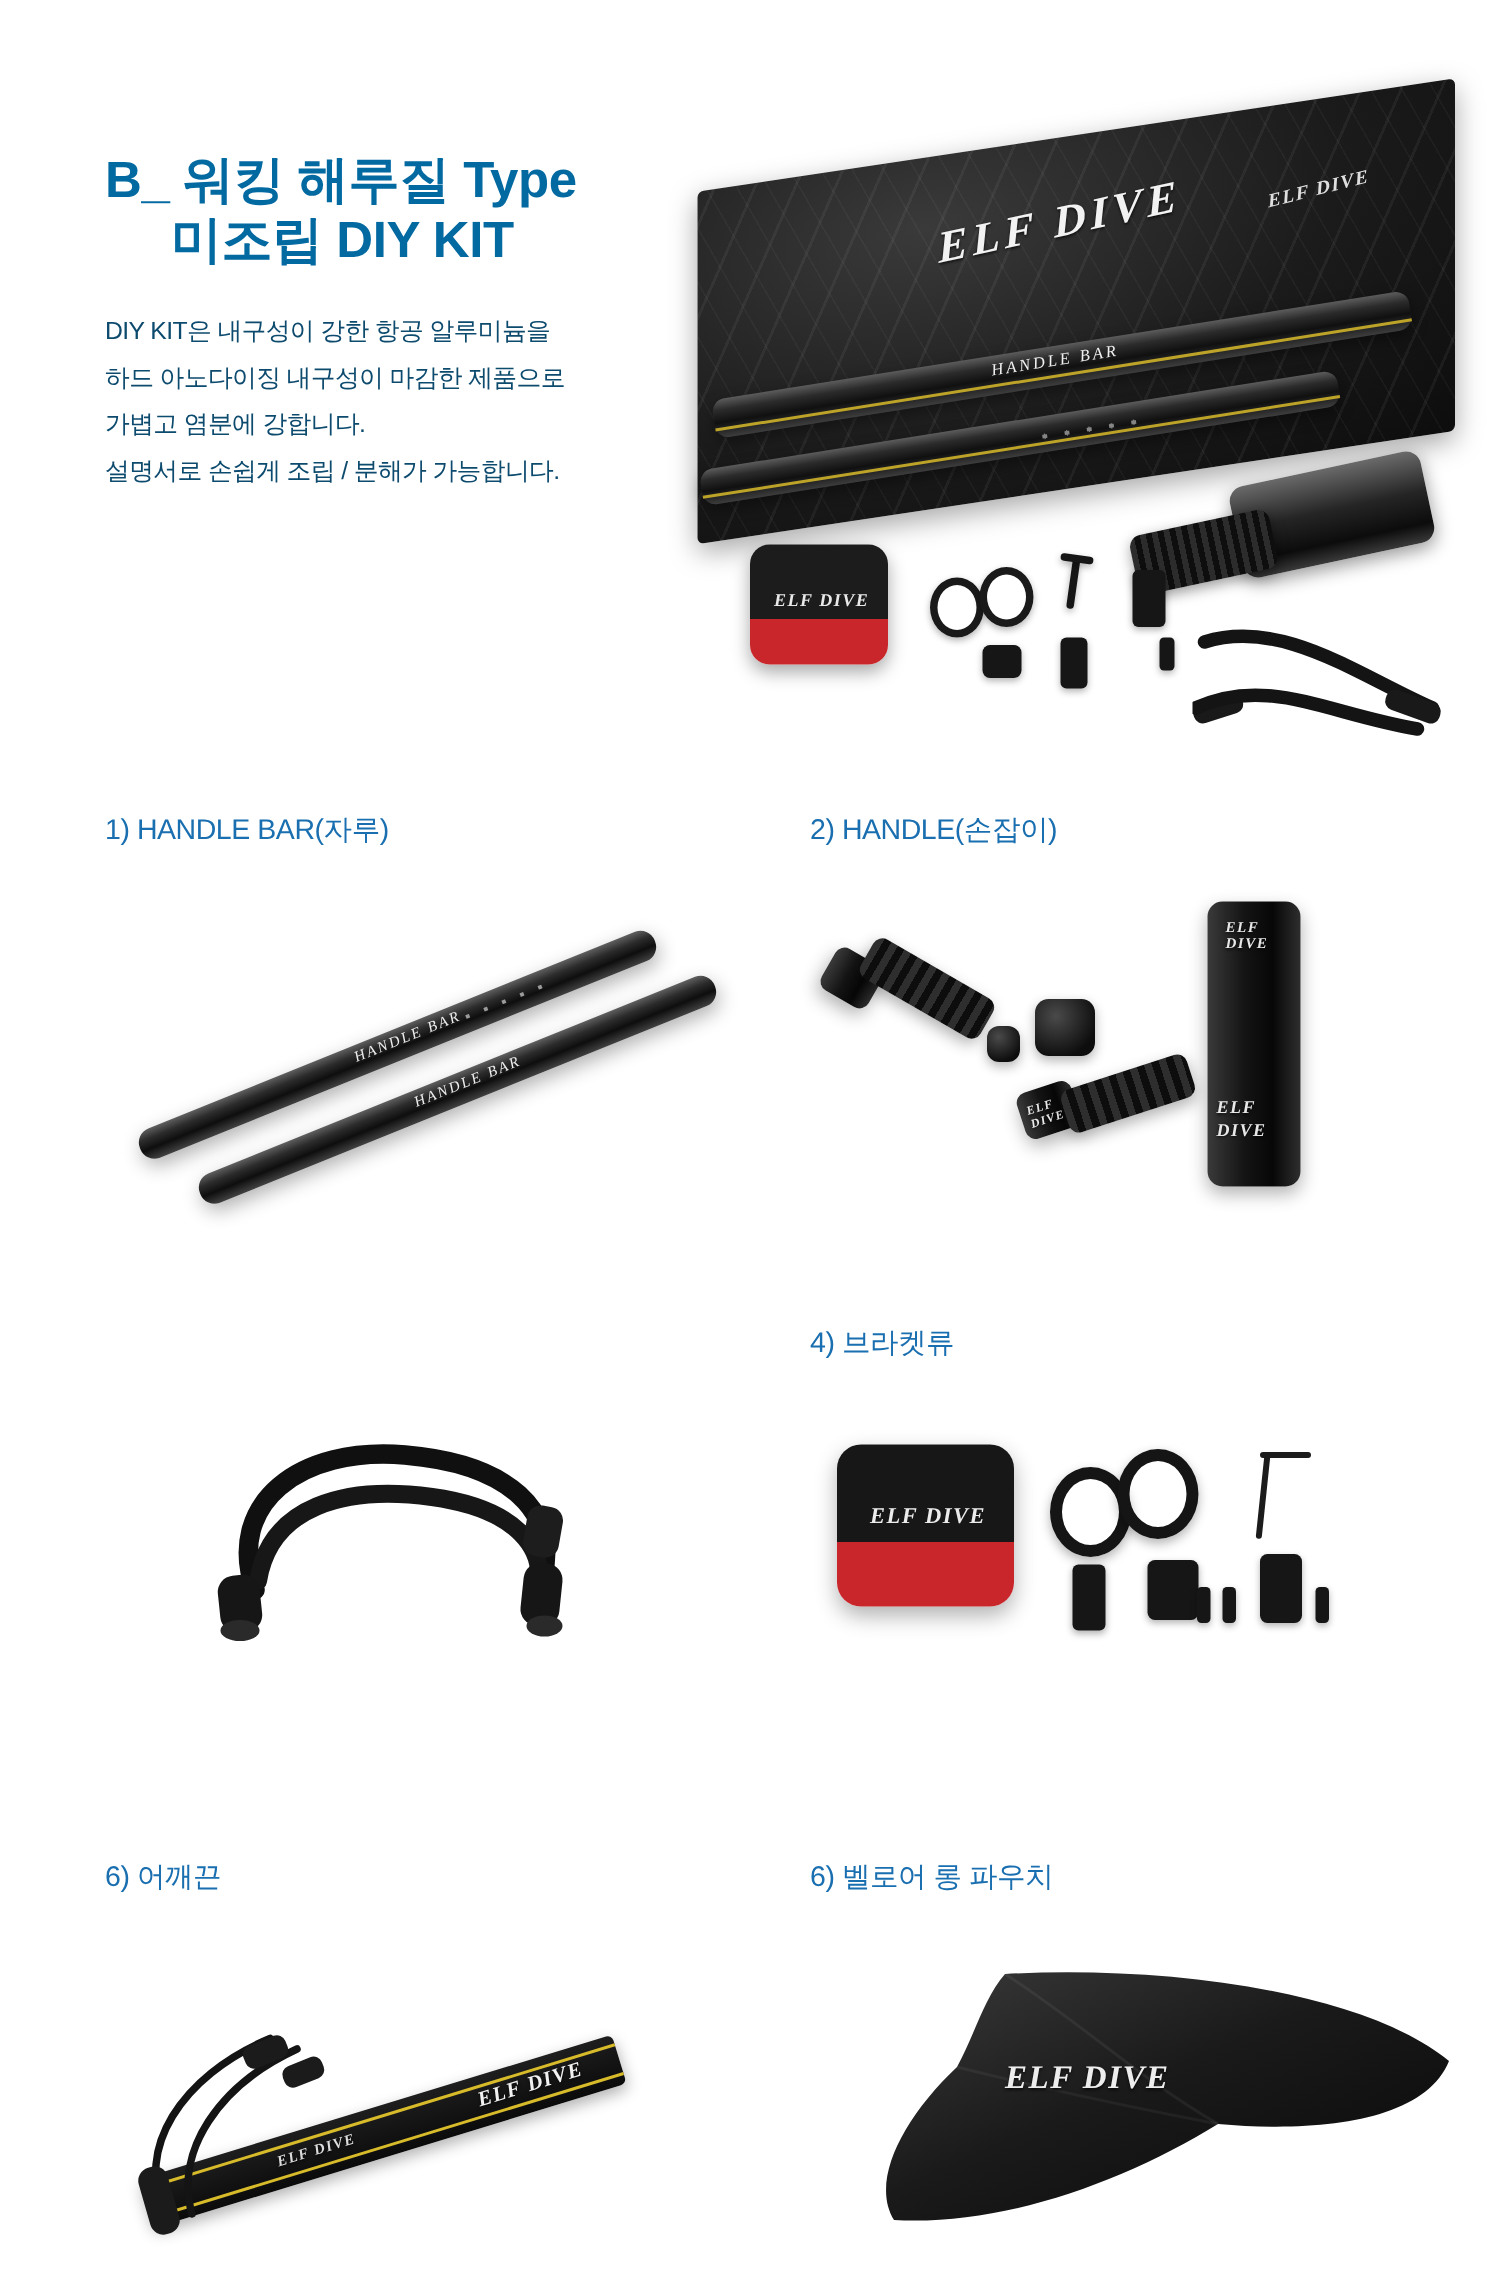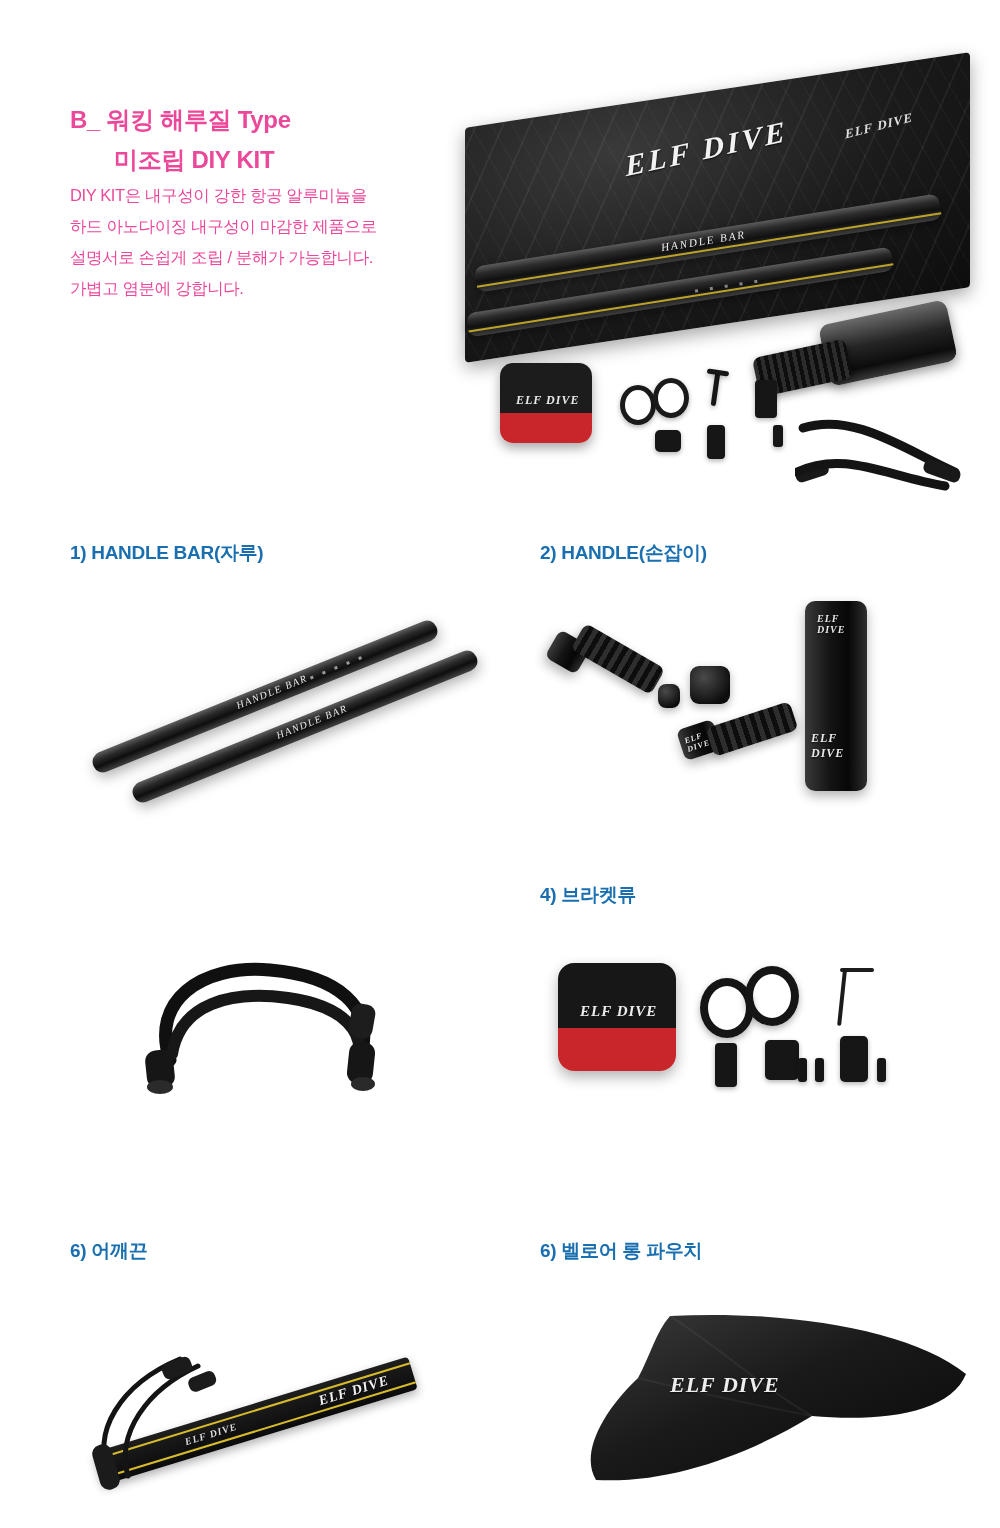--- a/index.html
+++ b/index.html
@@ -24,32 +24,33 @@
     width: 1000px;
     height: 520px;
   }
   .header-text {
     position: absolute;
     left: 70px;
     top: 100px;
     width: 380px;
   }
   .title-line {
-    color: #ec4899;
-    font-size: 24px;
+    color: #0369a1;
+    font-size: 34px;
     font-weight: 700;
     line-height: 40px;
     letter-spacing: -0.3px;
   }
   .title-line.indent { padding-left: 44px; }
 
   .desc {
+    margin-top: 26px;
     font-size: 16.5px;
     line-height: 31px;
-    color: #ec4899;
+    color: #0c4a6e;
     letter-spacing: -0.4px;
   }
   .desc p { margin: 0; }
 
   
   .hero {
     position: absolute;
     left: 455px;
     top: 80px;
     width: 520px;
@@ -201,21 +202,21 @@
   .cable svg { display:block; }
 
   
   .section {
     position: absolute;
     width: 470px;
   }
   .sec-title {
     color: #1a6fb0;
     font-size: 19px;
-    font-weight: 700;
+    font-weight: 400;
     letter-spacing: -0.3px;
   }
   .sec-stage {
     position: relative;
     width: 470px;
     height: 290px;
   }
 
   .s1 { left: 70px;  top: 540px; }
   .s2 { left: 540px; top: 540px; }
@@ -331,22 +332,22 @@
 <body>
 
 <div class="header">
 
   <div class="header-text">
     <div class="title-line">B_ 워킹 해루질 Type</div>
     <div class="title-line indent">미조립 DIY KIT</div>
     <div class="desc">
       <p>DIY KIT은 내구성이 강한 항공 알루미늄을</p>
       <p>하드 아노다이징 내구성이 마감한 제품으로</p>
+      <p>가볍고 염분에 강합니다.</p>
       <p>설명서로 손쉽게 조립 / 분해가 가능합니다.</p>
-      <p>가볍고 염분에 강합니다.</p>
     </div>
   </div>
 
   <div class="hero">
     <div class="hero-mat">
       <div class="mat-logo">ELF DIVE</div>
       <div class="mat-logo-sm">ELF DIVE</div>
     </div>
 
     <div class="bar hero-bar1">

